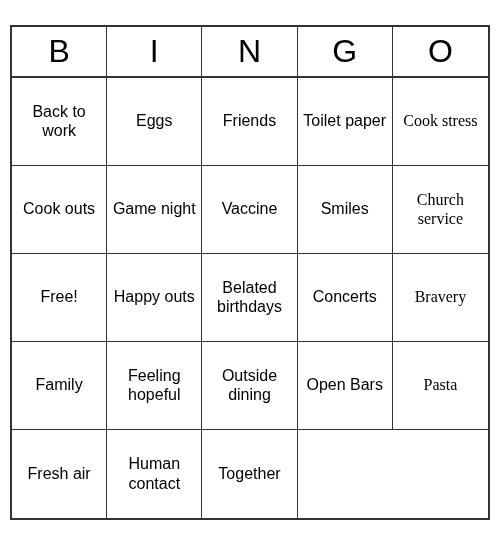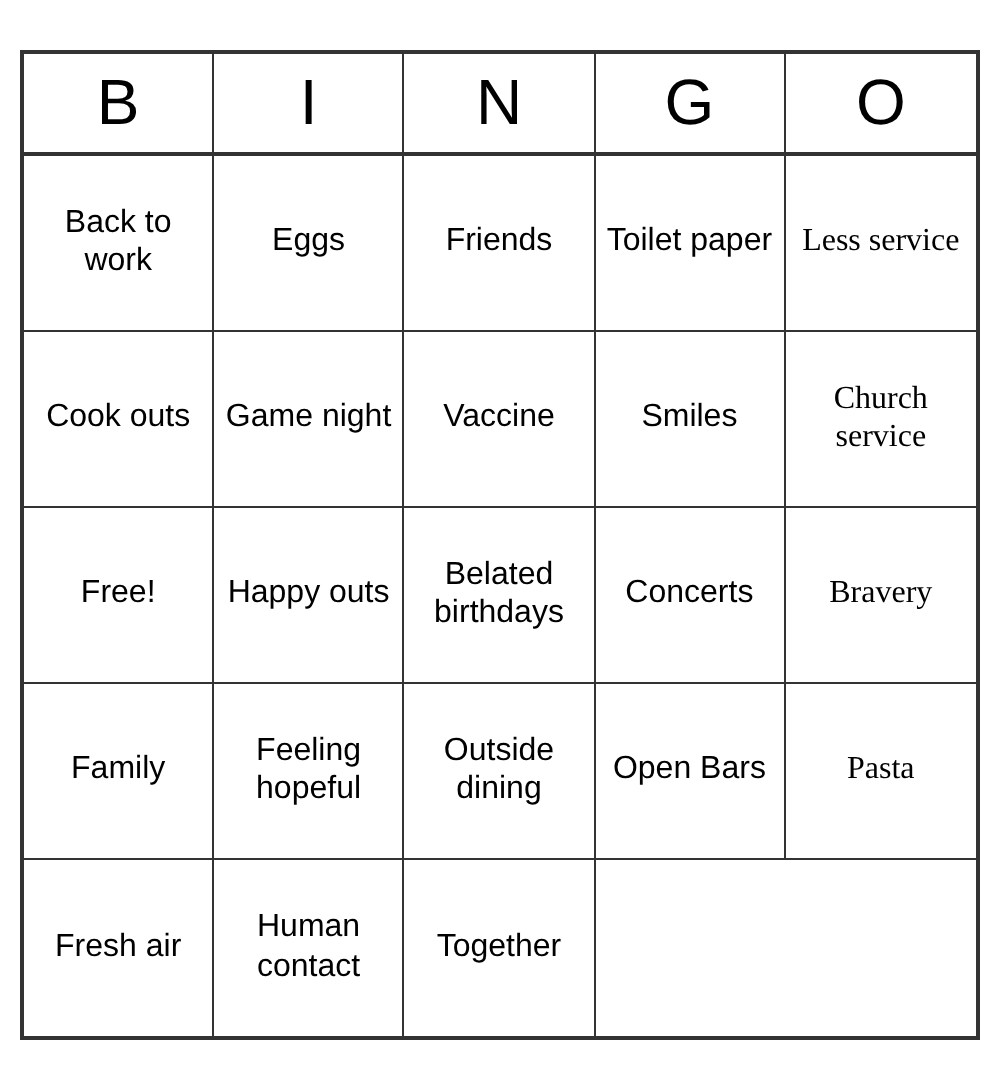--- a/index.html
+++ b/index.html
@@ -78,21 +78,21 @@
       <div class="bingo-cell">
         <span class="xl">Eggs</span>
       </div>
       <div class="bingo-cell">
         <span class="md">Friends</span>
       </div>
       <div class="bingo-cell">
         <span class="xl">Toilet paper</span>
       </div>
       <div class="bingo-cell">
-        <span class="xl">Less service</span>
+        <span class="xl">Cook stress</span>
       </div>
       <div class="bingo-cell">
         <span class="xl">Cook outs</span>
       </div>
       <div class="bingo-cell">
         <span class="lg">Game night</span>
       </div>
       <div class="bingo-cell">
         <span class="md">Vaccine</span>
       </div>

